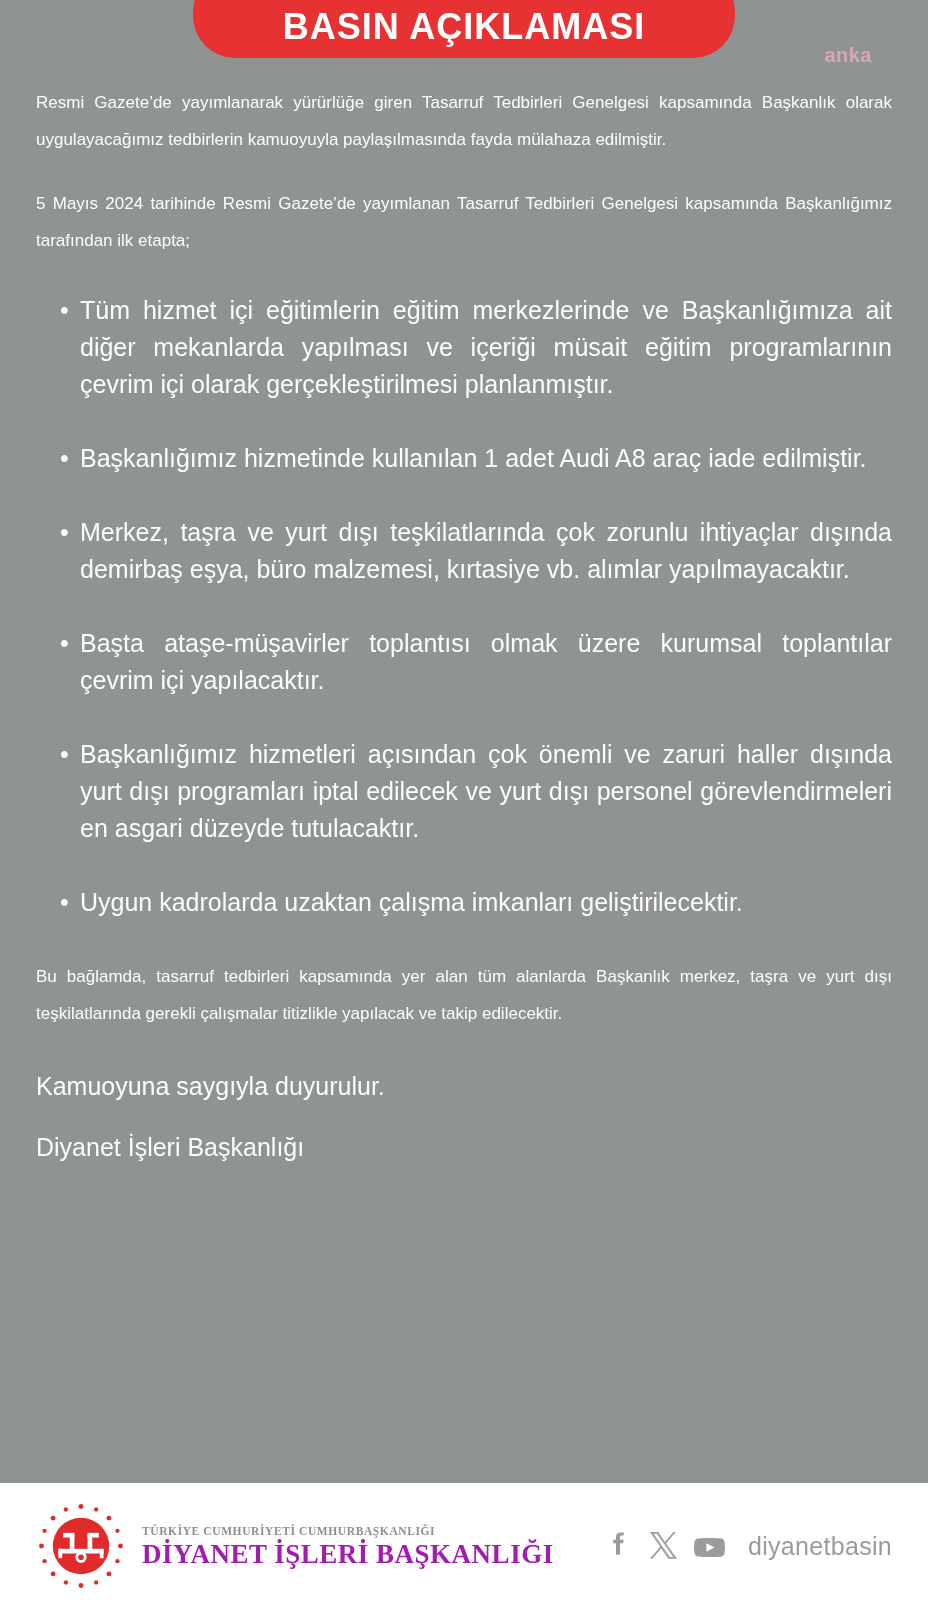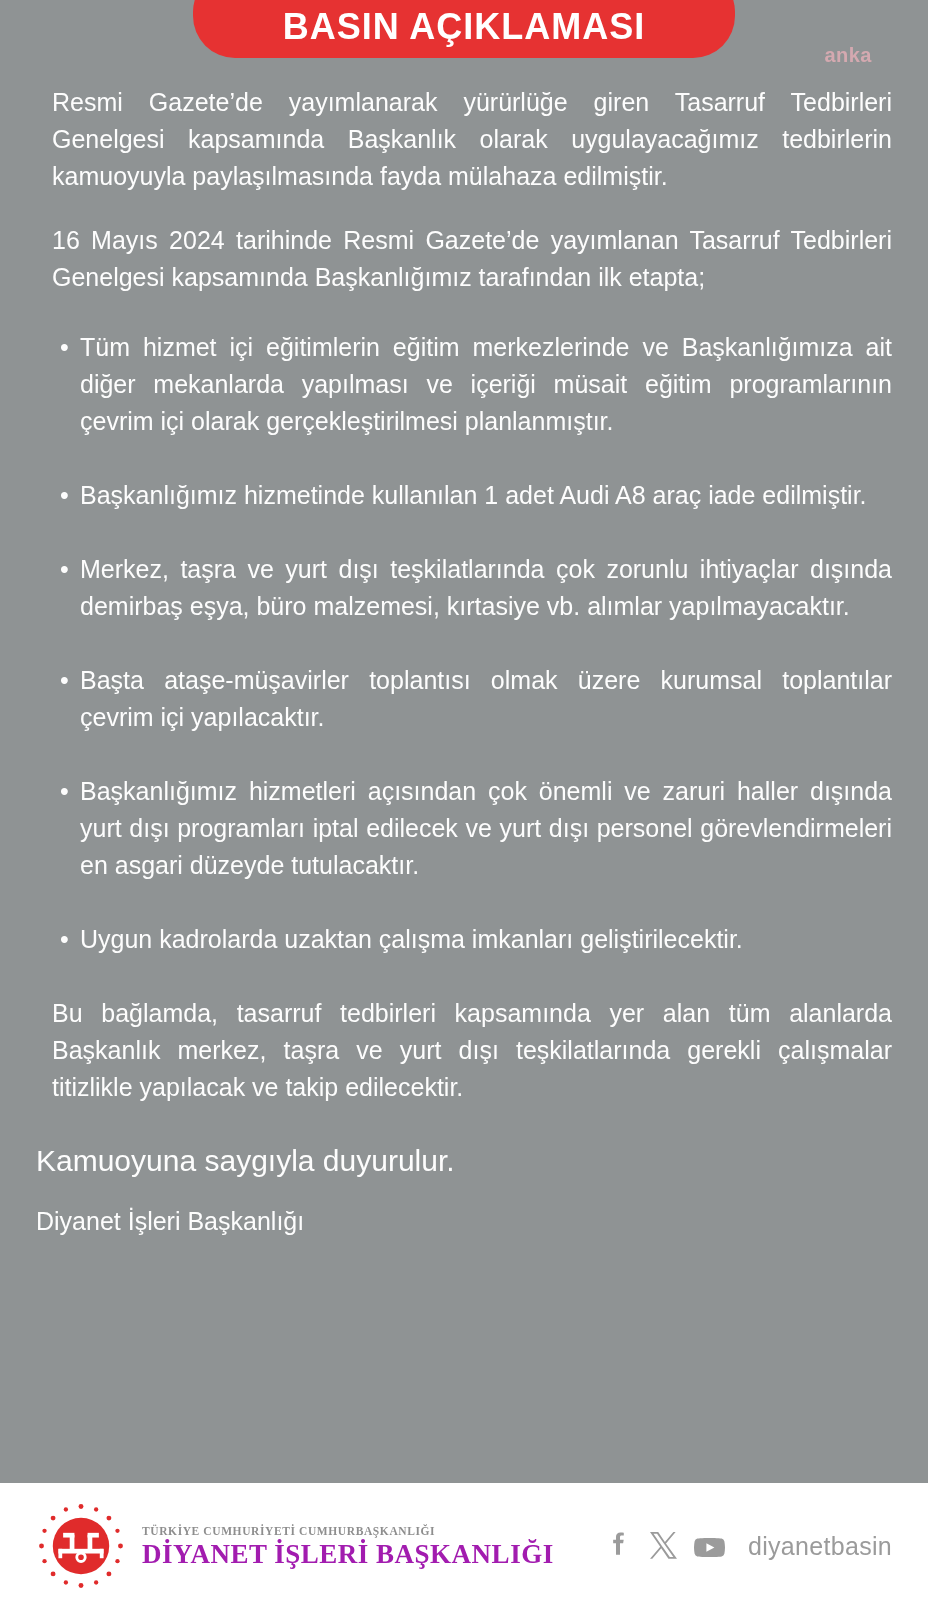--- a/index.html
+++ b/index.html
@@ -36,41 +36,41 @@
   }
 
   
   .watermark{
     position:absolute;top:44px;right:56px;
     color:#d4a9b0;font-size:20px;font-weight:bold;letter-spacing:.5px;
   }
 
   
   .para{
-    margin:0 0 27px 16px;
-    font-size:25px;line-height:37px;
+    margin:0 0 27px 0;
+    font-size:17px;line-height:37px;
     text-align:justify;
   }
   .para.last-gap{margin-bottom:31px;}
   ul.bullets{
     list-style:none;margin:33px 0 32px 0;padding:0;
   }
   ul.bullets li{
     position:relative;
     padding-left:44px;
     margin-bottom:37px;
     font-size:25px;line-height:37px;
     text-align:justify;
   }
   ul.bullets li::before{
     content:"•";
     position:absolute;left:24px;top:0;
     font-size:25px;line-height:37px;
   }
-  .salutation{margin:36px 0 0 0;font-size:30px;line-height:37px;}
+  .salutation{margin:36px 0 0 0;font-size:25px;line-height:37px;}
   .signature{
     margin-top:24px;
     font-size:25px;line-height:37px;
   }
 
   
   .footer{
     height:117px;background:#ffffff;
     display:flex;align-items:center;
     box-sizing:border-box;padding:12px 36px 0 34px;border-radius:6px;
@@ -103,21 +103,21 @@
   <div class="content">
 
     <div class="banner">
       <span class="banner-title">BASIN AÇIKLAMASI</span>
     </div>
 
     <span class="watermark">anka</span>
 
     <p class="para">Resmi Gazete’de yayımlanarak yürürlüğe giren Tasarruf Tedbirleri Genelgesi kapsamında Başkanlık olarak uygulayacağımız tedbirlerin kamuoyuyla paylaşılmasında fayda mülahaza edilmiştir.</p>
 
-    <p class="para last-gap">16 Mayıs 2024 tarihinde Resmi Gazete’de yayımlanan Tasarruf Tedbirleri Genelgesi kapsamında Başkanlığımız tarafından ilk etapta;</p>
+    <p class="para last-gap">5 Mayıs 2024 tarihinde Resmi Gazete’de yayımlanan Tasarruf Tedbirleri Genelgesi kapsamında Başkanlığımız tarafından ilk etapta;</p>
 
     <ul class="bullets">
       <li>Tüm hizmet içi eğitimlerin eğitim merkezlerinde ve Başkanlığımıza ait diğer mekanlarda yapılması ve içeriği müsait eğitim programlarının çevrim içi olarak gerçekleştirilmesi planlanmıştır.</li>
       <li>Başkanlığımız hizmetinde kullanılan 1 adet Audi A8 araç iade edilmiştir.</li>
       <li>Merkez, taşra ve yurt dışı teşkilatlarında çok zorunlu ihtiyaçlar dışında demirbaş eşya, büro malzemesi, kırtasiye vb. alımlar yapılmayacaktır.</li>
       <li>Başta ataşe-müşavirler toplantısı olmak üzere kurumsal toplantılar çevrim içi yapılacaktır.</li>
       <li>Başkanlığımız hizmetleri açısından çok önemli ve zaruri haller dışında yurt dışı programları iptal edilecek ve yurt dışı personel görevlendirmeleri en asgari düzeyde tutulacaktır.</li>
       <li>Uygun kadrolarda uzaktan çalışma imkanları geliştirilecektir.</li>
     </ul>
 

